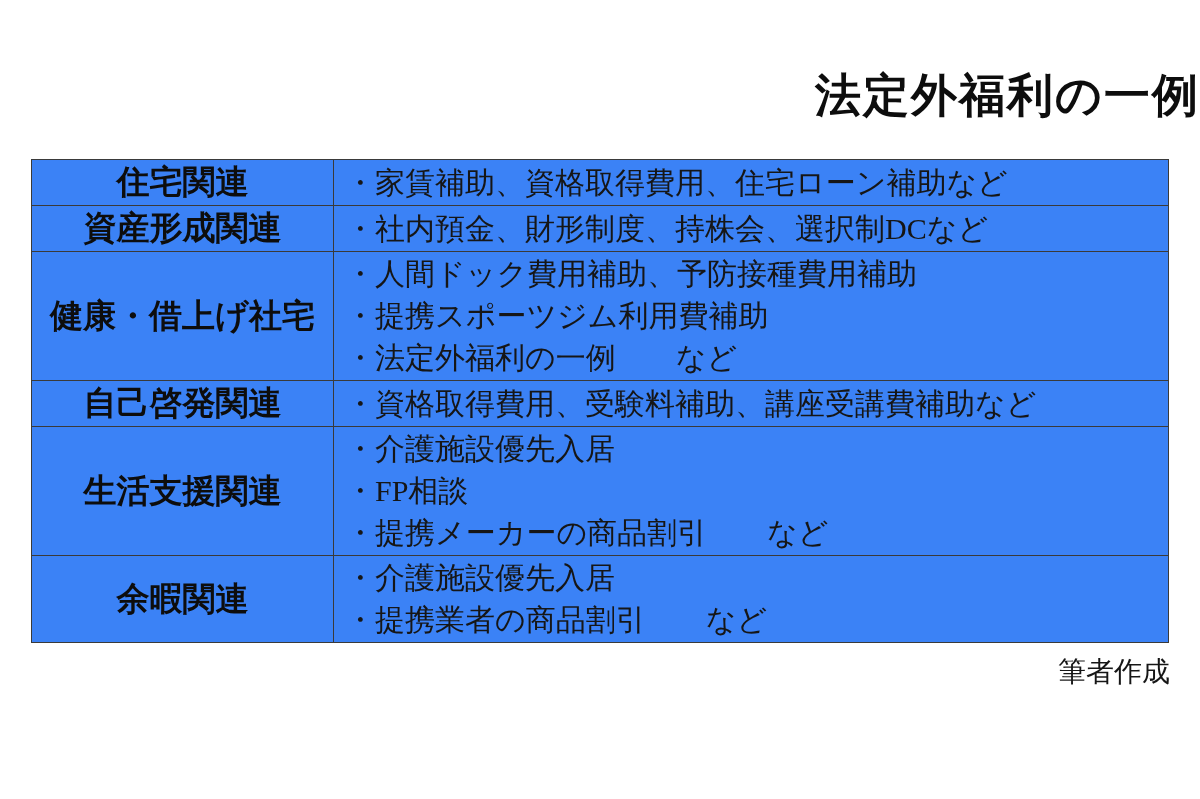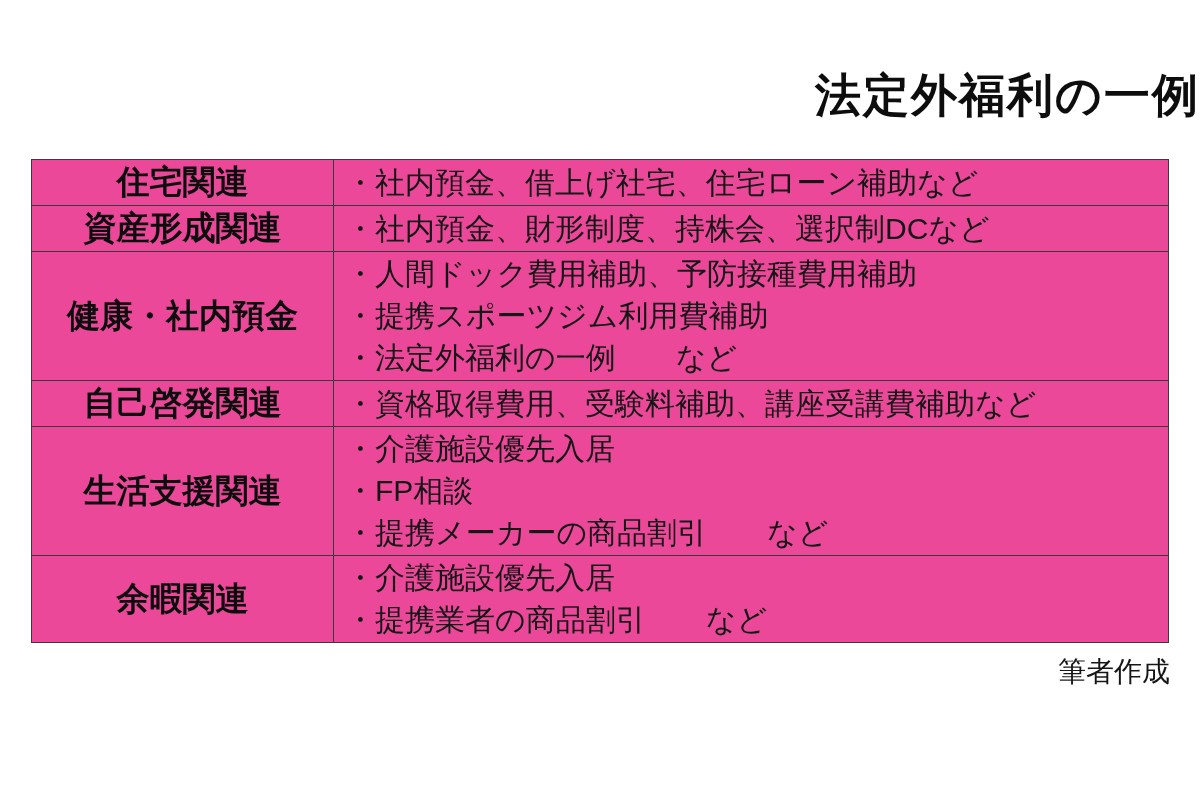--- a/index.html
+++ b/index.html
@@ -34,21 +34,22 @@
     table-layout: fixed;
     margin: 41px 0 0 31px;
     width: 1137px;
   }
   table.benefits col.c-cat  { width: 302px; }
   table.benefits col.c-item { width: 835px; }
   table.benefits th,
   table.benefits td {
     border: 1.5px solid #3a3a3a;
     vertical-align: middle;
-    background: #ec4899;
+    background: #3b82f6;
+    font-family: Liberation Serif, serif;
   }
   table.benefits th {
     font-size: 33px;
     font-weight: bold;
     text-align: center;
     padding: 0 4px;
     color: #0d0d0d;
   }
   table.benefits td {
     font-size: 30px;
@@ -85,31 +86,31 @@
 
   <table class="benefits">
     <colgroup>
       <col class="c-cat">
       <col class="c-item">
     </colgroup>
     <tbody>
       <tr class="r1">
         <th>住宅関連</th>
         <td>
-          <div class="line">・社内預金、借上げ社宅、住宅ローン補助など</div>
+          <div class="line">・家賃補助、資格取得費用、住宅ローン補助など</div>
         </td>
       </tr>
       <tr class="r2">
         <th>資産形成関連</th>
         <td>
           <div class="line">・社内預金、財形制度、持株会、選択制DCなど</div>
         </td>
       </tr>
       <tr class="r3">
-        <th>健康・社内預金</th>
+        <th>健康・借上げ社宅</th>
         <td>
           <div class="line">・人間ドック費用補助、予防接種費用補助</div>
           <div class="line">・提携スポーツジム利用費補助</div>
           <div class="line">・法定外福利の一例　　など</div>
         </td>
       </tr>
       <tr class="r4">
         <th>自己啓発関連</th>
         <td>
           <div class="line">・資格取得費用、受験料補助、講座受講費補助など</div>

